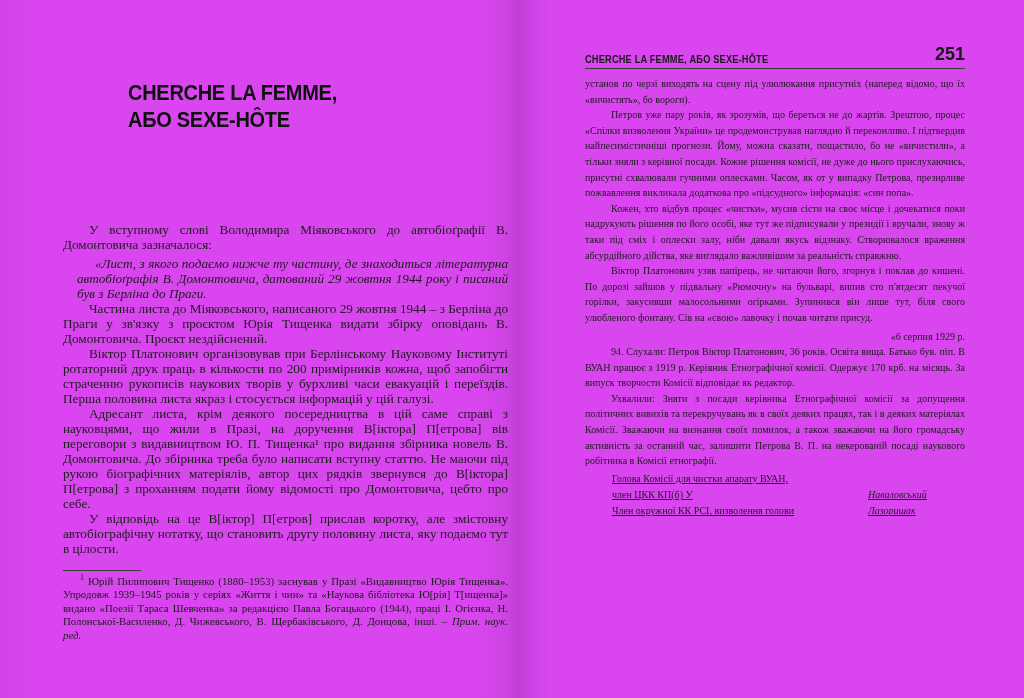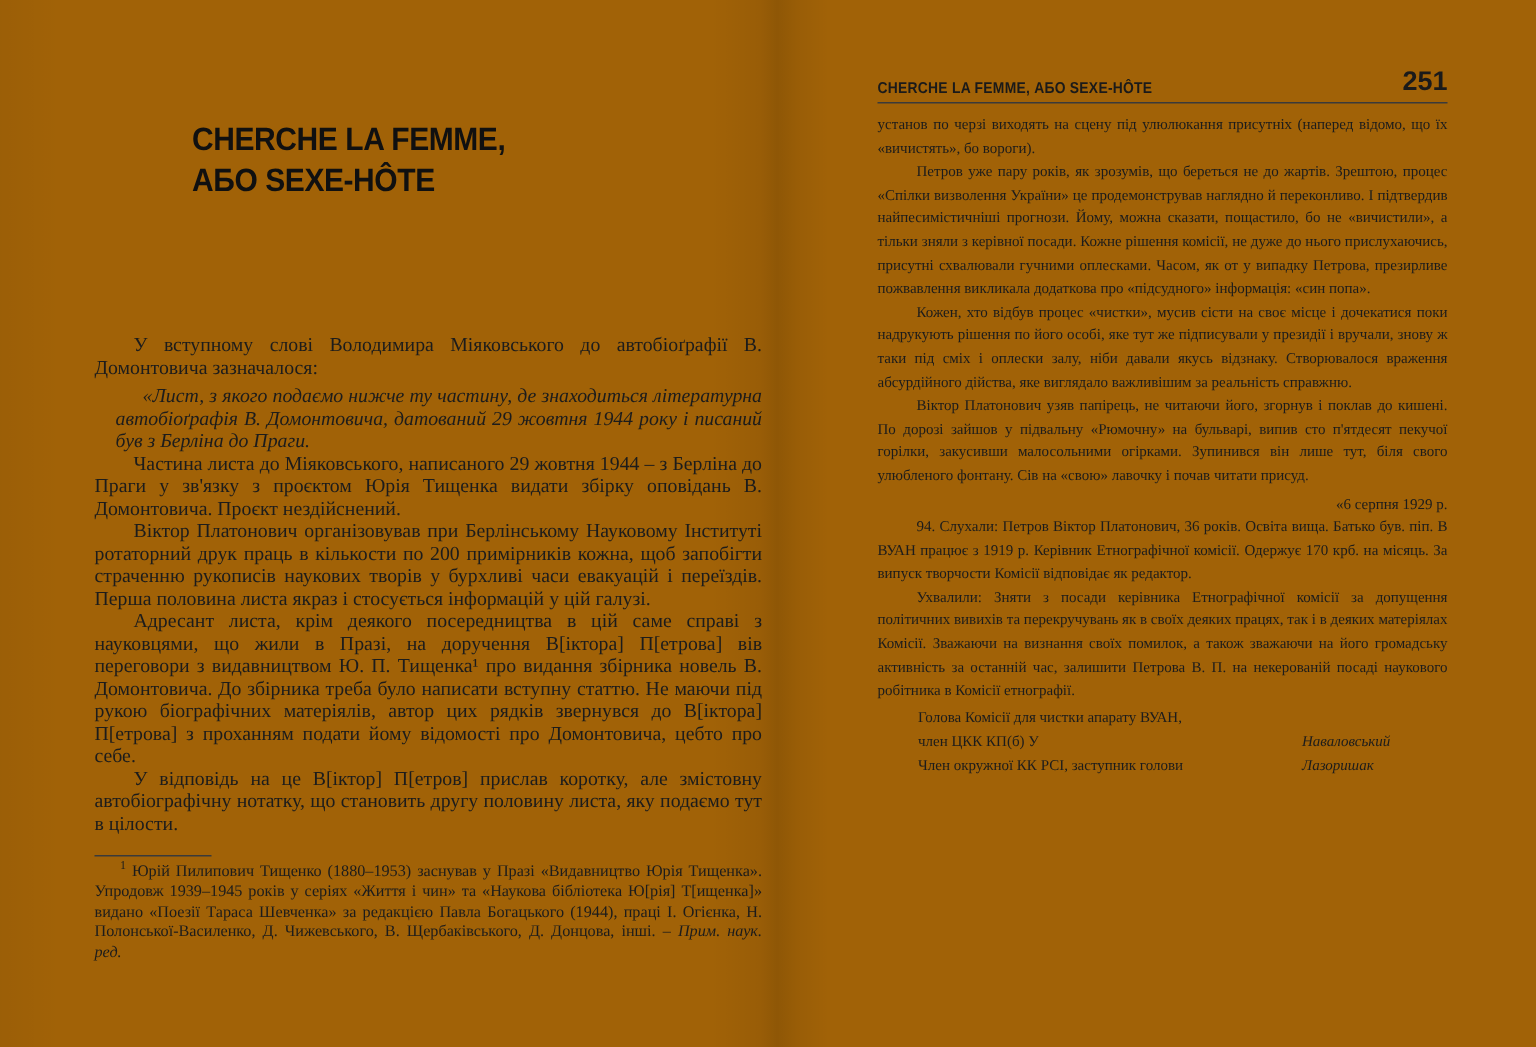--- a/index.html
+++ b/index.html
@@ -2,21 +2,21 @@
 <html><head>
 <meta charset="utf-8">
 <style>
   html,body{margin:0;padding:0;background:#e9e9e9;}
   .spread{
     position:relative;width:1024px;height:698px;margin:0 auto;
     background:#ffffff;overflow:hidden;
     font-family:"Liberation Serif","DejaVu Serif",serif;
     color:#1c1c1c;
   }
-  .page{position:absolute;top:0;height:698px;background:#a16207;}
+  .page{position:absolute;top:0;height:698px;background:#d946ef;}
   .page-left{left:0;width:528px;}
   .page-right{left:528px;width:496px;}
   .gutter-shadow{
     position:absolute;left:474px;top:0;width:96px;height:698px;pointer-events:none;
     background:linear-gradient(90deg,rgba(0,0,0,0) 0%,rgba(0,0,0,0.05) 34%,rgba(0,0,0,0.115) 46%,rgba(0,0,0,0.05) 60%,rgba(0,0,0,0) 82%);
   }
   .edge-shade{
     position:absolute;left:0;top:0;width:40px;height:698px;pointer-events:none;
     background:linear-gradient(90deg,rgba(0,0,0,0.035),rgba(0,0,0,0));
   }
@@ -58,21 +58,21 @@
     font-size:10px;line-height:15.6px;text-align:justify;
   }
   .right-body p{margin:0;}
   .noindent{text-indent:0;}
   .date-line{text-align:right;text-indent:0 !important;margin-top:3px !important;}
   .protocol-title{
     text-align:center;font-weight:700;text-indent:0 !important;
     margin-top:7px !important;margin-bottom:9px !important;
   }
   .signatures{margin-left:27px;margin-top:2px;line-height:16.2px;}
-  .sig-row{display:flex;}
+  .sig-row{display:flex;text-decoration:underline;}
   .sig-label{flex:1;}
   .sig-name{width:97px;font-style:italic;}
 </style>
 </head>
 <body>
 
 <div class="spread">
 
   <div class="page page-left">
     <h1 class="chapter-title"><span>CHERCHE LA FEMME,</span><br>
@@ -113,21 +113,21 @@
       <div class="signatures">
         <div class="sig-row">
           <span class="sig-label">Голова Комісії для чистки апарату ВУАН,</span>
           <span class="sig-name"></span>
         </div>
         <div class="sig-row">
           <span class="sig-label">член ЦКК КП(б) У</span>
           <span class="sig-name">Наваловський</span>
         </div>
         <div class="sig-row">
-          <span class="sig-label">Член окружної КК РСІ, заступник голови</span>
+          <span class="sig-label">Член окружної КК РСІ, визволення голови</span>
           <span class="sig-name">Лазоришак</span>
         </div>
       </div>
     </div>
   </div>
 
   <div class="edge-shade"></div>
   <div class="gutter-shadow"></div>
 </div>
 

